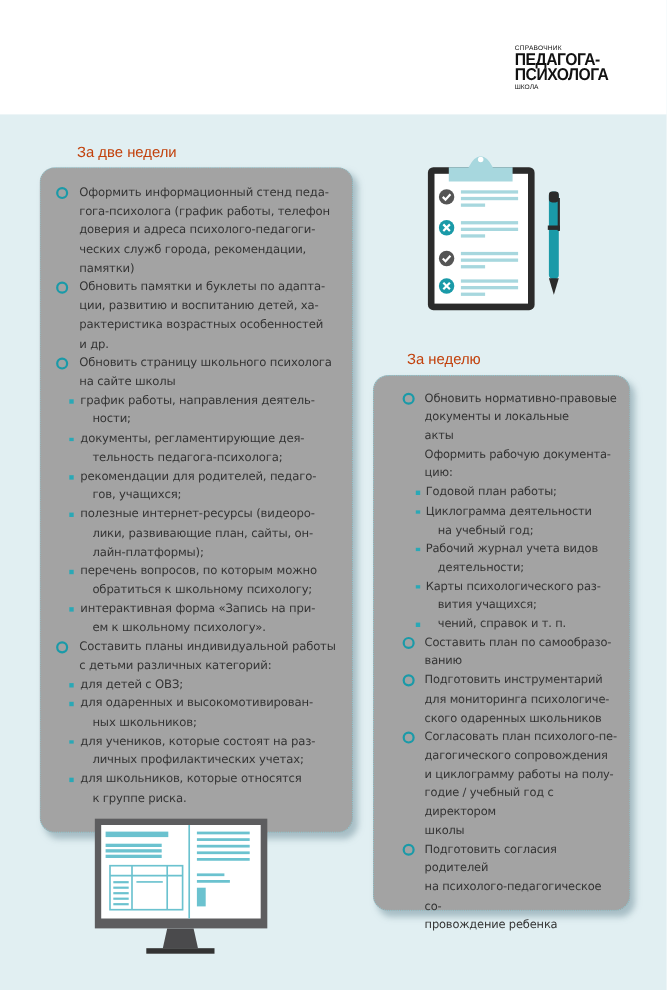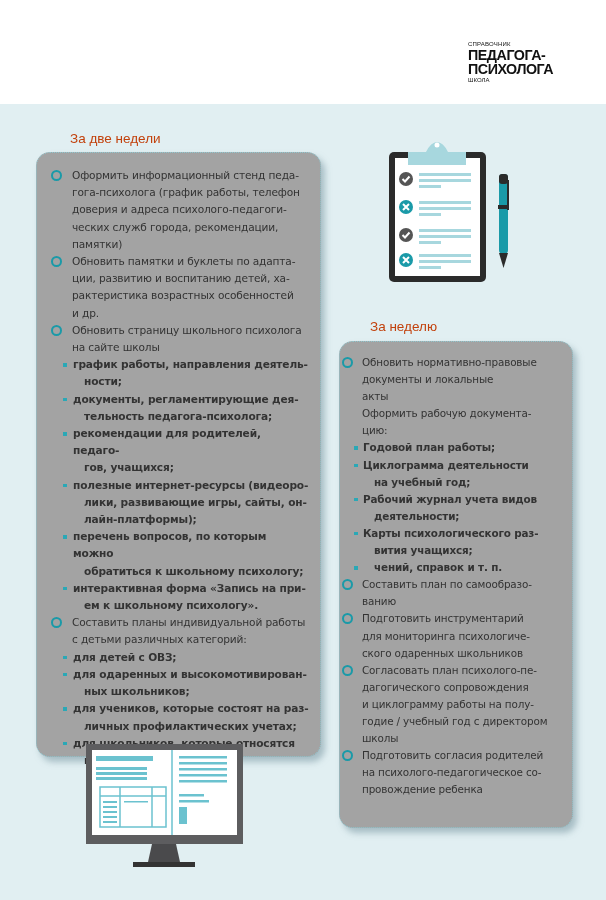--- a/index.html
+++ b/index.html
@@ -9,26 +9,26 @@
 
   .logo { position:absolute; left:468px; top:41px; font-family:"Liberation Sans", sans-serif; color:#111; }
   .logo .small { font-size:6px; letter-spacing:0.2px; line-height:7px; }
   .logo .big { font-size:15.5px; font-weight:bold; line-height:14px; letter-spacing:-0.5px; font-family:"Liberation Sans", sans-serif; transform:scaleX(0.92); transform-origin:left; }
   .logo .small2 { font-size:6px; line-height:8px; }
 
   .section-title { position:absolute; font-family:"Liberation Sans", sans-serif; font-size:13.5px; color:#c2410c; }
 
   .card { position:absolute; background:#a3a3a3; border:1px dotted #8fc6cf; border-radius:14px; box-shadow:4px 5px 6px rgba(120,150,160,0.55); box-sizing:border-box; }
   .card1 { left:36px; top:152px; width:285px; height:605px; padding:14px 10px 0 14px; }
-  .card2 { left:339px; top:341px; width:234px; height:487px; padding:12px 8px 0 2px; }
+  .card2 { left:339px; top:341px; width:234px; height:487px; padding:12px 8px 0 26px; }
 
   .item { position:relative; padding-left:21px; font-size:10.6px; line-height:17.2px; color:#333; margin-bottom:0px; font-family:"DejaVu Sans", sans-serif; letter-spacing:-0.15px; }
   .card2 .item { font-size:10.4px; line-height:17.1px; padding-left:20px; }
   .ring { position:absolute; left:0; top:3px; width:7px; height:7px; border:2.5px solid #1a9aa8; border-radius:50%; }
-  .sub { position:relative; padding-left:22px; font-size:10.6px; line-height:17.2px; color:#333; letter-spacing:-0.15px;font-weight:bold; }
+  .sub { position:relative; padding-left:22px; font-size:10.6px; line-height:17.2px; color:#333; letter-spacing:-0.15px; }
   .card2 .sub { padding-left:21px; font-size:10.4px; line-height:17.1px; }
   .dot { position:absolute; left:12px; top:7px; width:3.5px; height:3.5px; background:#2aa8b6; }
   .card2 .dot { left:12px; }
   .sub .txt { display:block; }
   .cont { display:block; padding-left:11px; }
   .plain { display:block; }
 
   .clipboard { position:absolute; left:386px; top:140px; }
   .monitor { position:absolute; left:86px; top:744px; }
 </style>
@@ -78,21 +78,21 @@
       <span class="txt cont">тельность педагога-психолога;</span>
     </div>
     <div class="sub">
       <span class="dot"></span>
       <span class="txt">рекомендации для родителей, педаго-</span>
       <span class="txt cont">гов, учащихся;</span>
     </div>
     <div class="sub">
       <span class="dot"></span>
       <span class="txt">полезные интернет-ресурсы (видеоро-</span>
-      <span class="txt cont">лики, развивающие игры, сайты, он-</span>
+      <span class="txt cont">лики, развивающие план, сайты, он-</span>
       <span class="txt cont">лайн-платформы);</span>
     </div>
     <div class="sub">
       <span class="dot"></span>
       <span class="txt">перечень вопросов, по которым можно</span>
       <span class="txt cont">обратиться к школьному психологу;</span>
     </div>
     <div class="sub">
       <span class="dot"></span>
       <span class="txt">интерактивная форма «Запись на при-</span>

